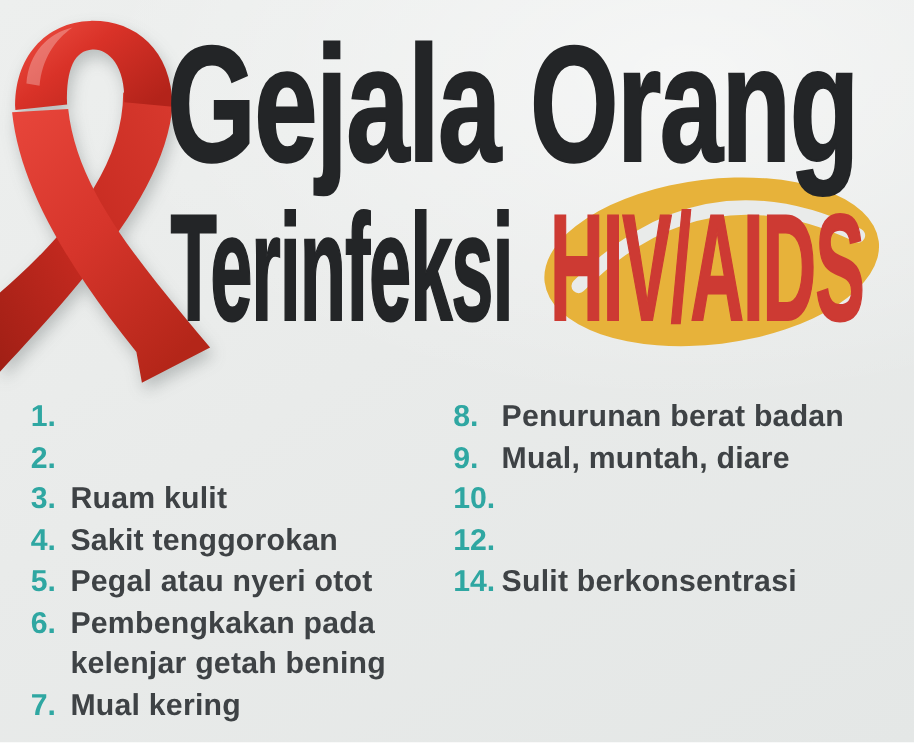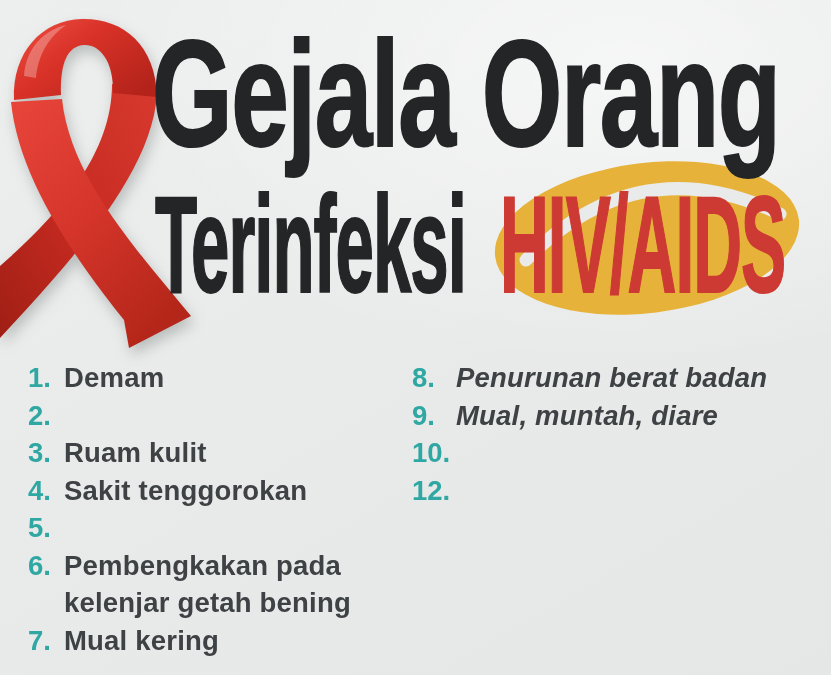--- a/index.html
+++ b/index.html
@@ -98,21 +98,21 @@
     color: var(--number-accent);
     flex: 0 0 auto;
   }
   .col-left  .num { width: 36px; }
   .col-right .num { width: 44px; }
   .col .txt {
     color: var(--list-text);
     letter-spacing: 0.2px;
   }
   .col-left li:nth-child(6) .txt { max-width: 300px; }
-  .col-right .txt { white-space: nowrap; font-style: italic; }
+  .col-right .txt { white-space: nowrap; }
 </style>
 </head>
 <body>
 
 <div class="poster">
 
   <svg class="ribbon-svg" viewBox="0 0 200 344" aria-hidden="true">
     <defs>
       <linearGradient id="rgB" x1="1" y1="0" x2="0" y2="1">
         <stop offset="0" stop-color="#d8392e"></stop>
@@ -145,35 +145,35 @@
     <path d="M38,108 Q150,-6 292,62" stroke="var(--background)" stroke-width="13" fill="none" stroke-linecap="round"></path>
   </svg>
 
   <div class="title-l1">Gejala Orang</div>
   <div class="title-l2">Terinfeksi</div>
   <div class="title-hiv">HIV/AIDS</div>
 
   <ol class="col col-left">
     <li>
       <span class="num">1.</span>
-      <span class="txt">Demam</span>
     </li>
     <li>
       <span class="num">2.</span>
     </li>
     <li>
       <span class="num">3.</span>
       <span class="txt">Ruam kulit</span>
     </li>
     <li>
       <span class="num">4.</span>
       <span class="txt">Sakit tenggorokan</span>
     </li>
     <li>
       <span class="num">5.</span>
+      <span class="txt">Pegal atau nyeri otot</span>
     </li>
     <li>
       <span class="num">6.</span>
       <span class="txt">Pembengkakan pada kelenjar getah bening</span>
     </li>
     <li>
       <span class="num">7.</span>
       <span class="txt">Mual kering</span>
     </li>
   </ol>
@@ -186,15 +186,19 @@
     <li>
       <span class="num">9.</span>
       <span class="txt">Mual, muntah, diare</span>
     </li>
     <li>
       <span class="num">10.</span>
     </li>
     <li>
       <span class="num">12.</span>
     </li>
+    <li>
+      <span class="num">14.</span>
+      <span class="txt">Sulit berkonsentrasi</span>
+    </li>
   </ol>
 
 </div>
 
 </body></html>

